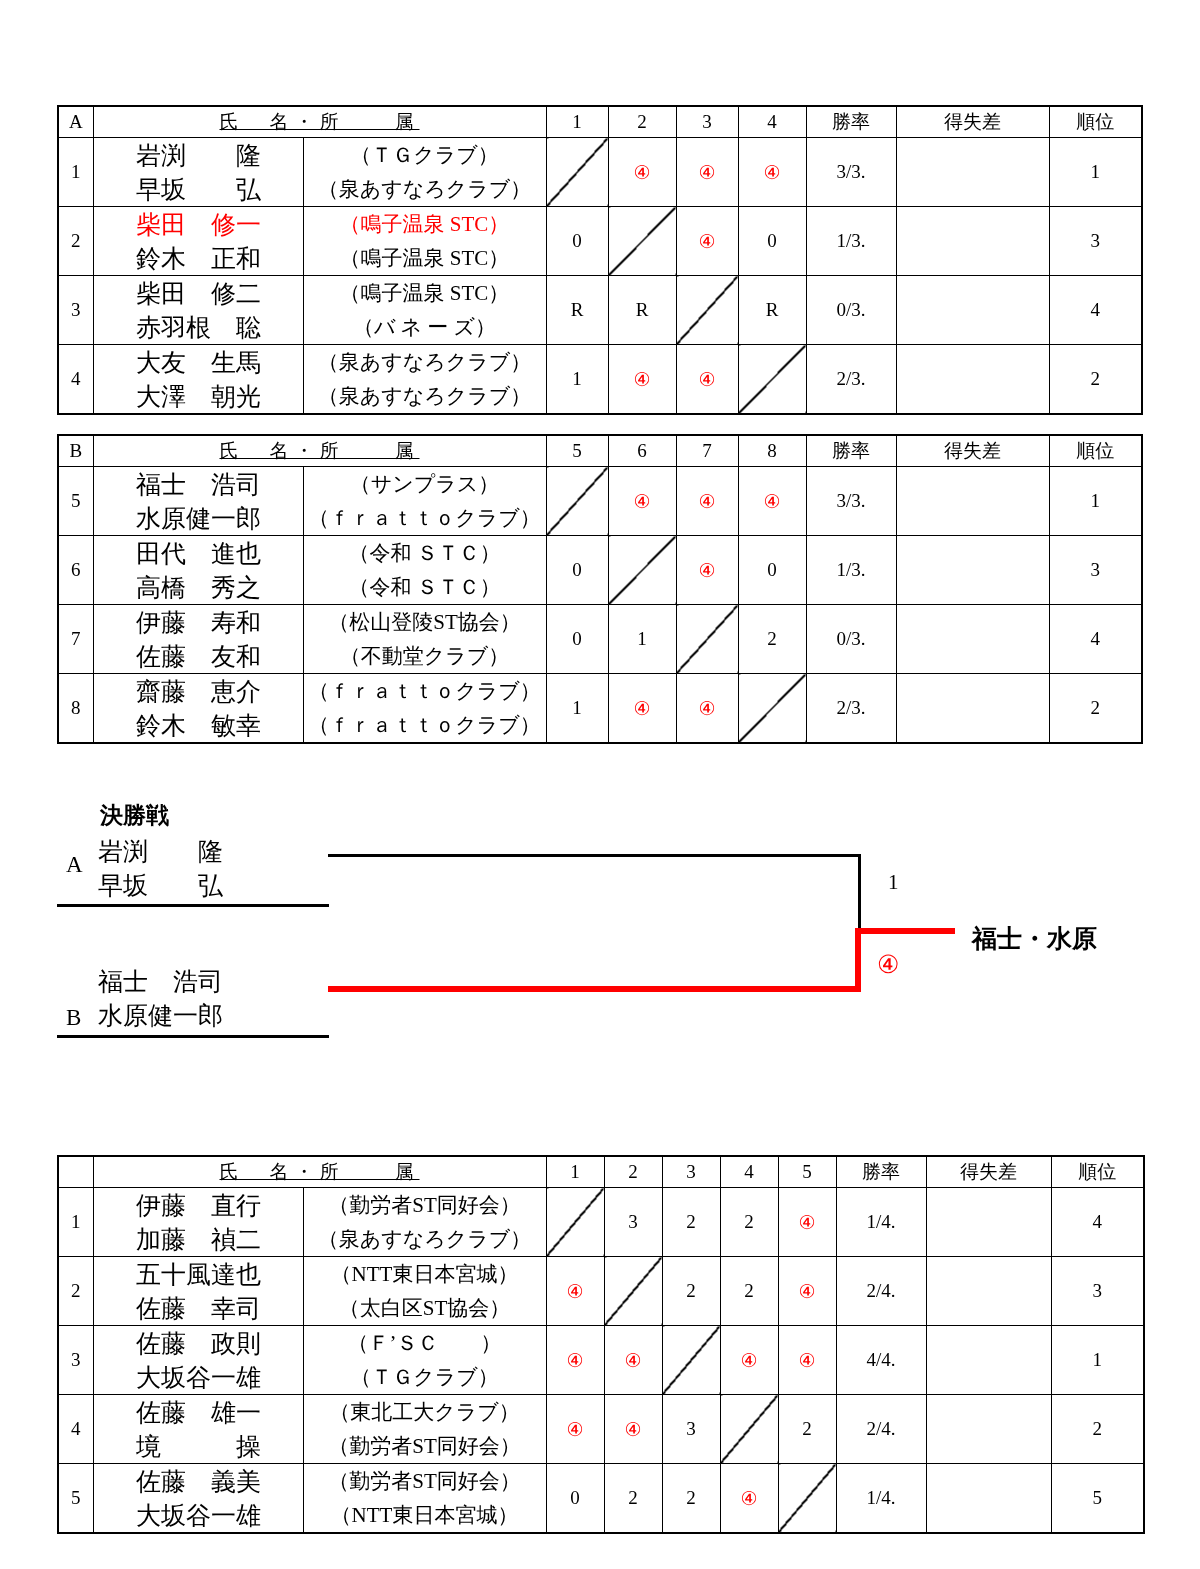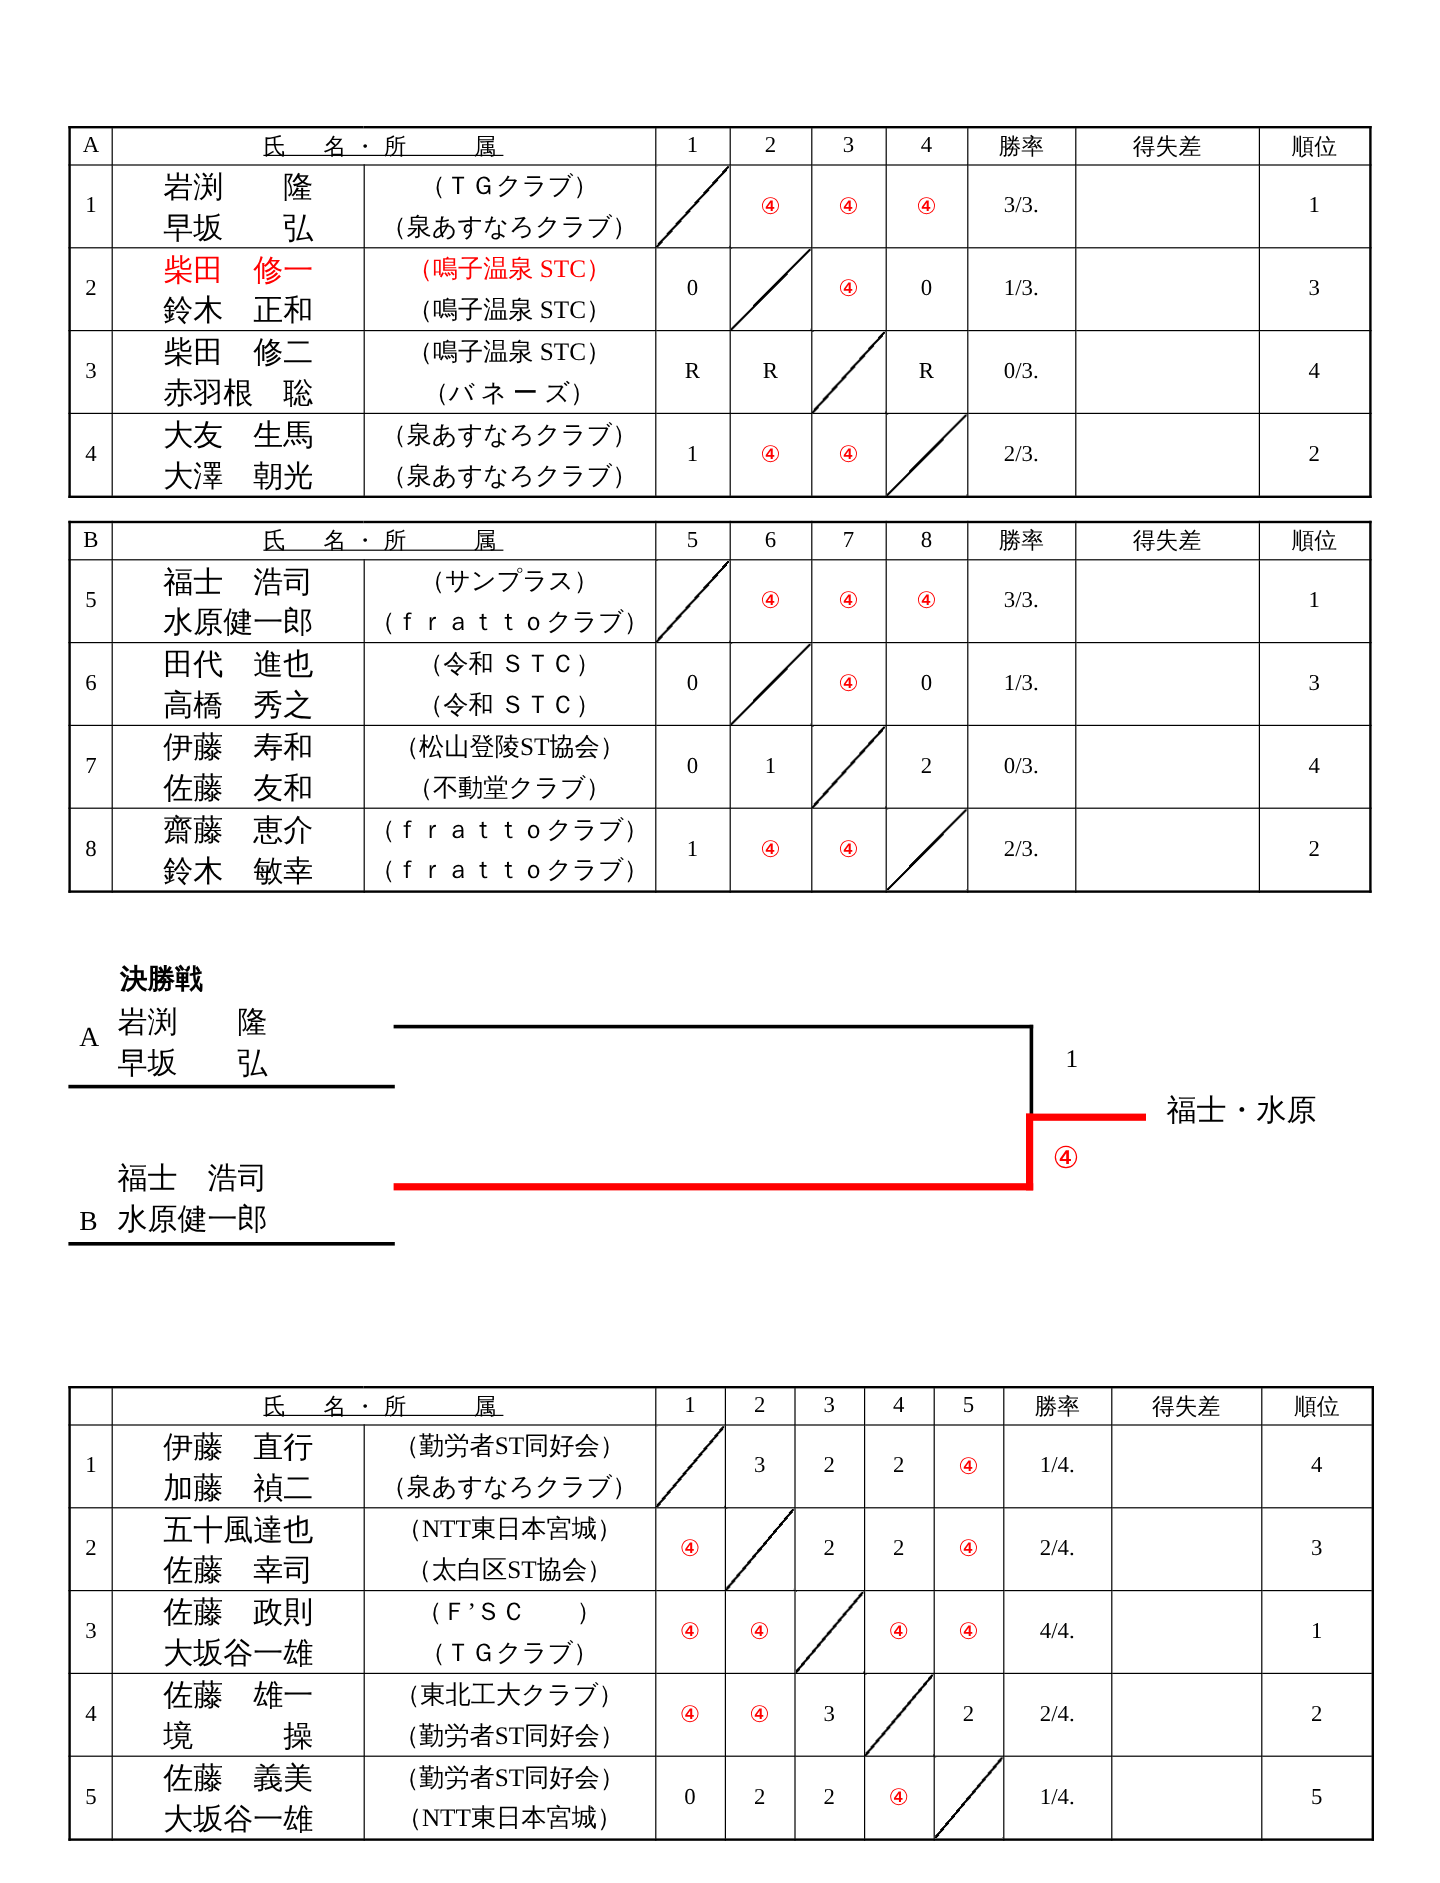--- a/index.html
+++ b/index.html
@@ -450,21 +450,21 @@
     <div class="bk-side" style="left:66px; top:215px;">B</div>
     <div class="bk-name" style="left:98px; top:175px;">福士　浩司</div>
     <div class="bk-name" style="left:98px; top:209px;">水原健一郎</div>
     <div class="line-b" style="left:57px; top:245px; width:272px; height:3px;"></div>
     <div class="line-r" style="left:328px; top:196px; width:533px; height:6px;"></div>
     <div class="line-r" style="left:855px; top:138px; width:6px; height:64px;"></div>
     <div class="line-r" style="left:855px; top:138px; width:100px; height:6px;"></div>
 
     <div class="bk-num" style="left:888px; top:80px;">1</div>
     <div class="bk-circ" style="left:877px; top:160px;">④</div>
-    <div class="bk-winner" style="left:972px; top:118px;">福士・水原</div>
+    <div class="bk-winner" style="left:972px; top:132px;font-weight:bold;">福士・水原</div>
   </div>
 
 
   <table class="rr" id="tbl-c" style="left:57px; top:1155px; width:1086px;">
     <colgroup>
       <col style="width:35px">
         <col style="width:210px">
         <col style="width:243px">
       <col style="width:58px">
         <col style="width:58px">

